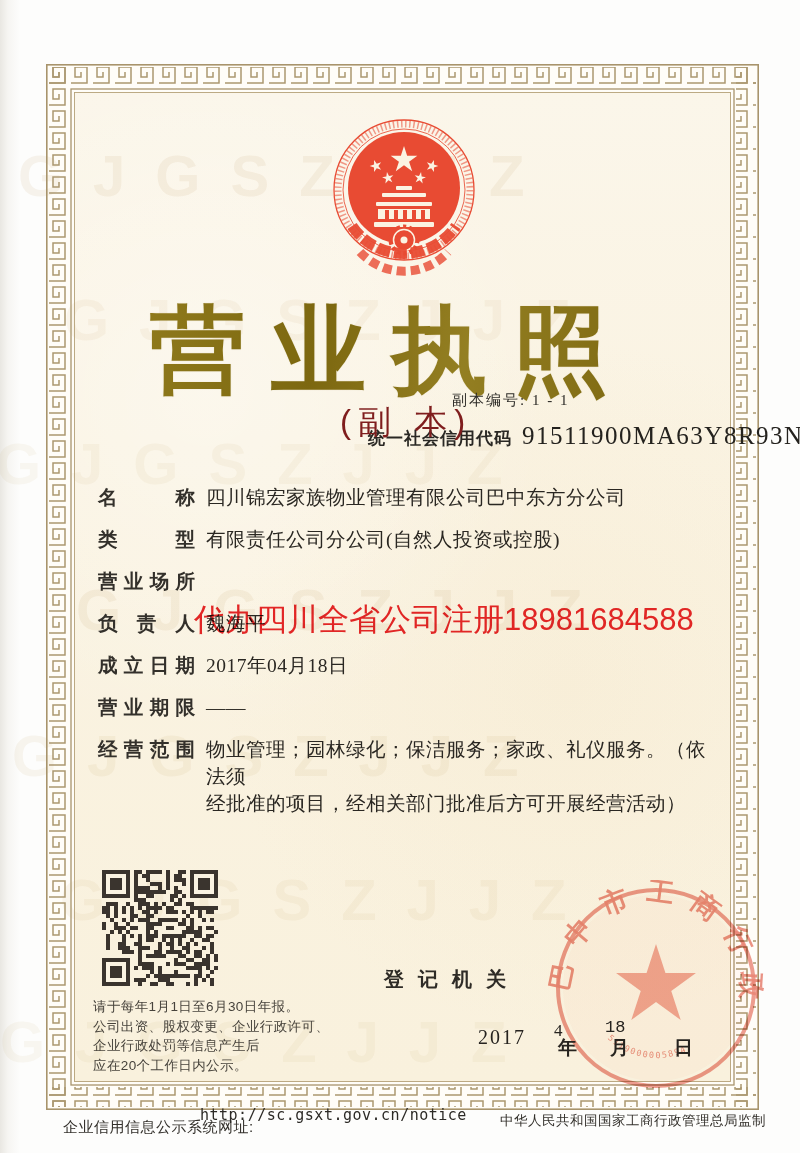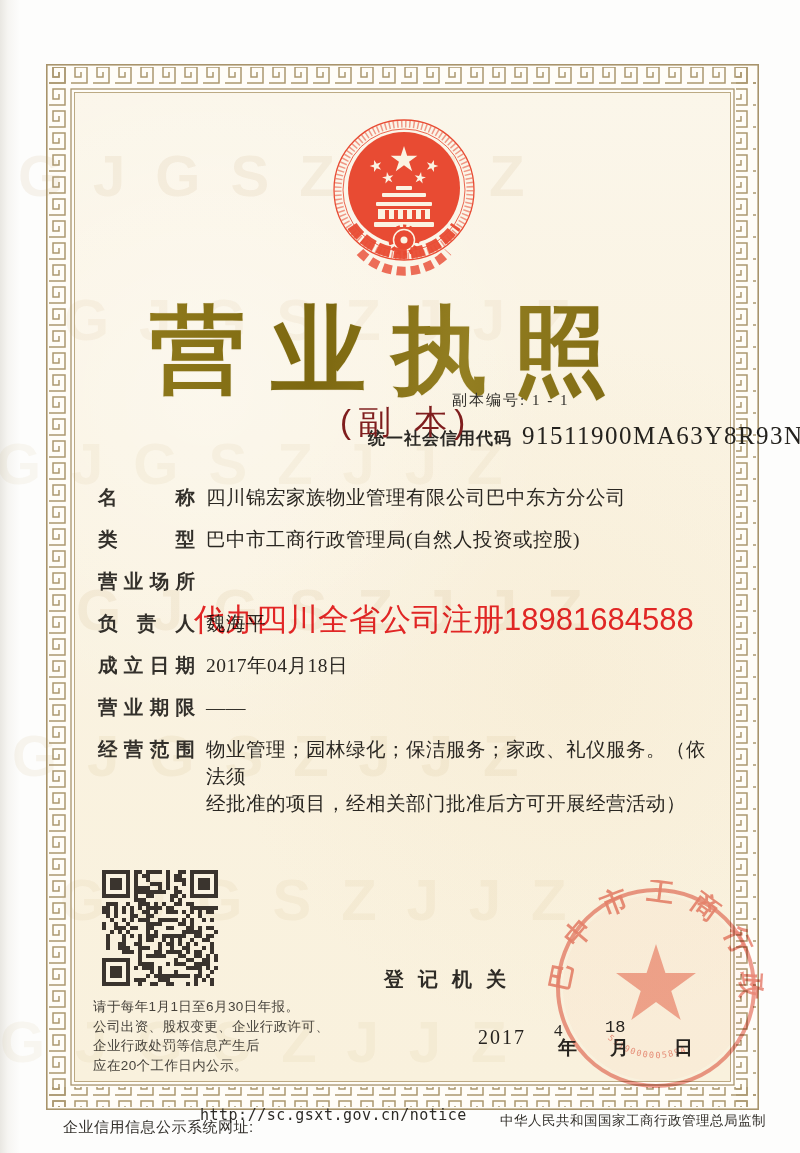--- a/index.html
+++ b/index.html
@@ -183,21 +183,21 @@
 
   <div class="fields">
 
       <div class="field-row">
         <span class="field-label">名称</span>
         <span class="field-value">四川锦宏家族物业管理有限公司巴中东方分公司</span>
       </div>
 
       <div class="field-row">
         <span class="field-label">类型</span>
-        <span class="field-value">巴中市工商行政管理局(自然人投资或控股)</span>
+        <span class="field-value">有限责任公司分公司(自然人投资或控股)</span>
       </div>
 
       <div class="field-row">
         <span class="field-label">营业场所</span>
       </div>
 
       <div class="field-row">
         <span class="field-label">负责人</span>
         <span class="field-value">魏海平</span>
       </div>

